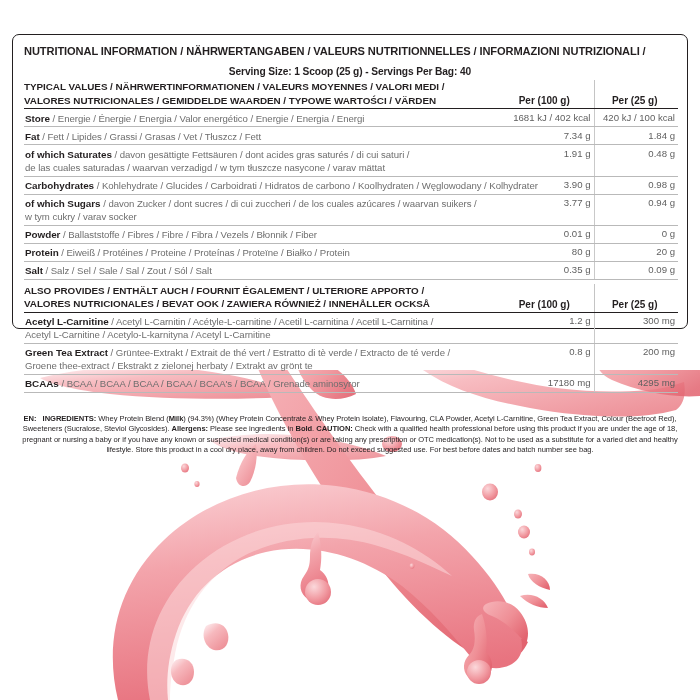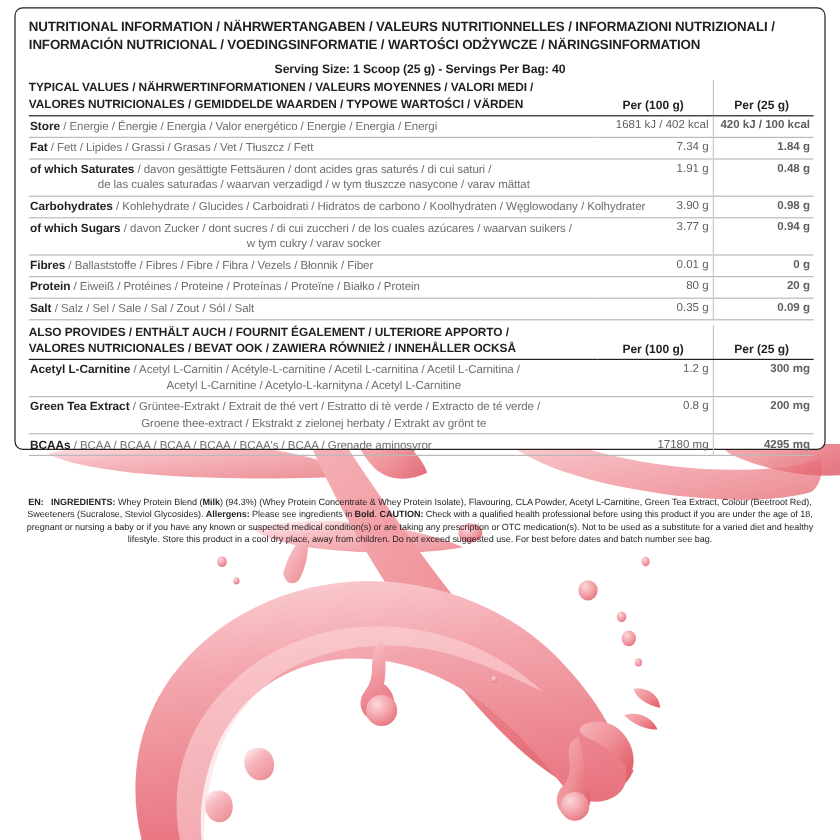--- a/index.html
+++ b/index.html
@@ -19,22 +19,22 @@
     left: 0; top: 370px;
     width: 700px; height: 330px;
     overflow: hidden;
     z-index: 0;
   }
   #splash svg { display: block; }
 
   
   #panel {
     position: absolute;
-    left: 12px; top: 6px;
-    width: 676px; height: 369px;
+    left: 12px; top: 34px;
+    width: 676px; height: 295px;
     border: 1.6px solid #231f20;
     border-radius: 7px;
     background: #ffffff;
     z-index: 3;
     padding: 9px 11px 0 11px;
   }
 
   .hdr-title {
     font-size: 11.1px;
     font-weight: bold;
@@ -101,31 +101,30 @@
     white-space: nowrap;
   }
   .n-cell b {
     color: #231f20;
     font-weight: bold;
     font-size: 9.9px;
   }
   .n-cell .cont {
     display: block;
     color: #6e6e6e;
-    text-align: center;
   }
   .v-cell {
     font-size: 9.6px;
     color: #5f5f5f;
     text-align: right;
     padding: 2.2px 3px 1.6px 0;
     white-space: nowrap;
     vertical-align: top;
   }
-  .v-cell.vb { border-left: 0.9px solid #c9c9c9; font-weight: bold; }
+  .v-cell.vb { border-left: 0.9px solid #c9c9c9; }
 
   
   .colsep { border-left: 0.9px solid #c4c4c4; }
 
   
   #ingredients {
     position: absolute;
     left: 14px; top: 414px;
     width: 672px;
     z-index: 4;
@@ -214,21 +213,20 @@
       <ellipse cx="524" cy="162" rx="6" ry="6.5" fill="url(#gDrop)"></ellipse>
       <ellipse cx="532" cy="182" rx="3" ry="3.4" fill="url(#gDrop)"></ellipse>
       <ellipse cx="412" cy="196" rx="2.4" ry="2.8" fill="url(#gDrop)"></ellipse>
     </svg>
   </div>
 
   <div id="panel">
 
     <div>
       <div class="hdr-title">NUTRITIONAL INFORMATION / NÄHRWERTANGABEN / VALEURS NUTRITIONNELLES / INFORMAZIONI NUTRIZIONALI /</div>
-      <div class="hdr-title">INFORMACIÓN NUTRICIONAL / VOEDINGSINFORMATIE / WARTOŚCI ODŻYWCZE / NÄRINGSINFORMATION</div>
     </div>
 
     <div class="serving-line">Serving Size: 1 Scoop (25 g)  -  Servings Per Bag: 40</div>
 
     <table class="nut">
       <colgroup>
         <col class="c-name">
           <col class="c-a">
           <col class="c-b">
       </colgroup>
@@ -279,21 +277,21 @@
           <td class="n-cell">
             <b>of which Sugars</b><span> / davon Zucker / dont sucres / di cui zuccheri / de los cuales azúcares / waarvan suikers /</span>
             <span class="cont">w tym cukry / varav socker</span>
           </td>
           <td class="v-cell">3.77 g</td>
           <td class="v-cell vb">0.94 g</td>
         </tr>
 
         <tr class="row">
           <td class="n-cell">
-            <b>Fibres</b><span> / Ballaststoffe / Fibres / Fibre / Fibra / Vezels / Błonnik / Fiber</span>
+            <b>Powder</b><span> / Ballaststoffe / Fibres / Fibre / Fibra / Vezels / Błonnik / Fiber</span>
           </td>
           <td class="v-cell">0.01 g</td>
           <td class="v-cell vb">0 g</td>
         </tr>
 
         <tr class="row">
           <td class="n-cell">
             <b>Protein</b><span> / Eiweiß / Protéines / Proteine / Proteínas / Proteïne / Białko / Protein</span>
           </td>
           <td class="v-cell">80 g</td>

